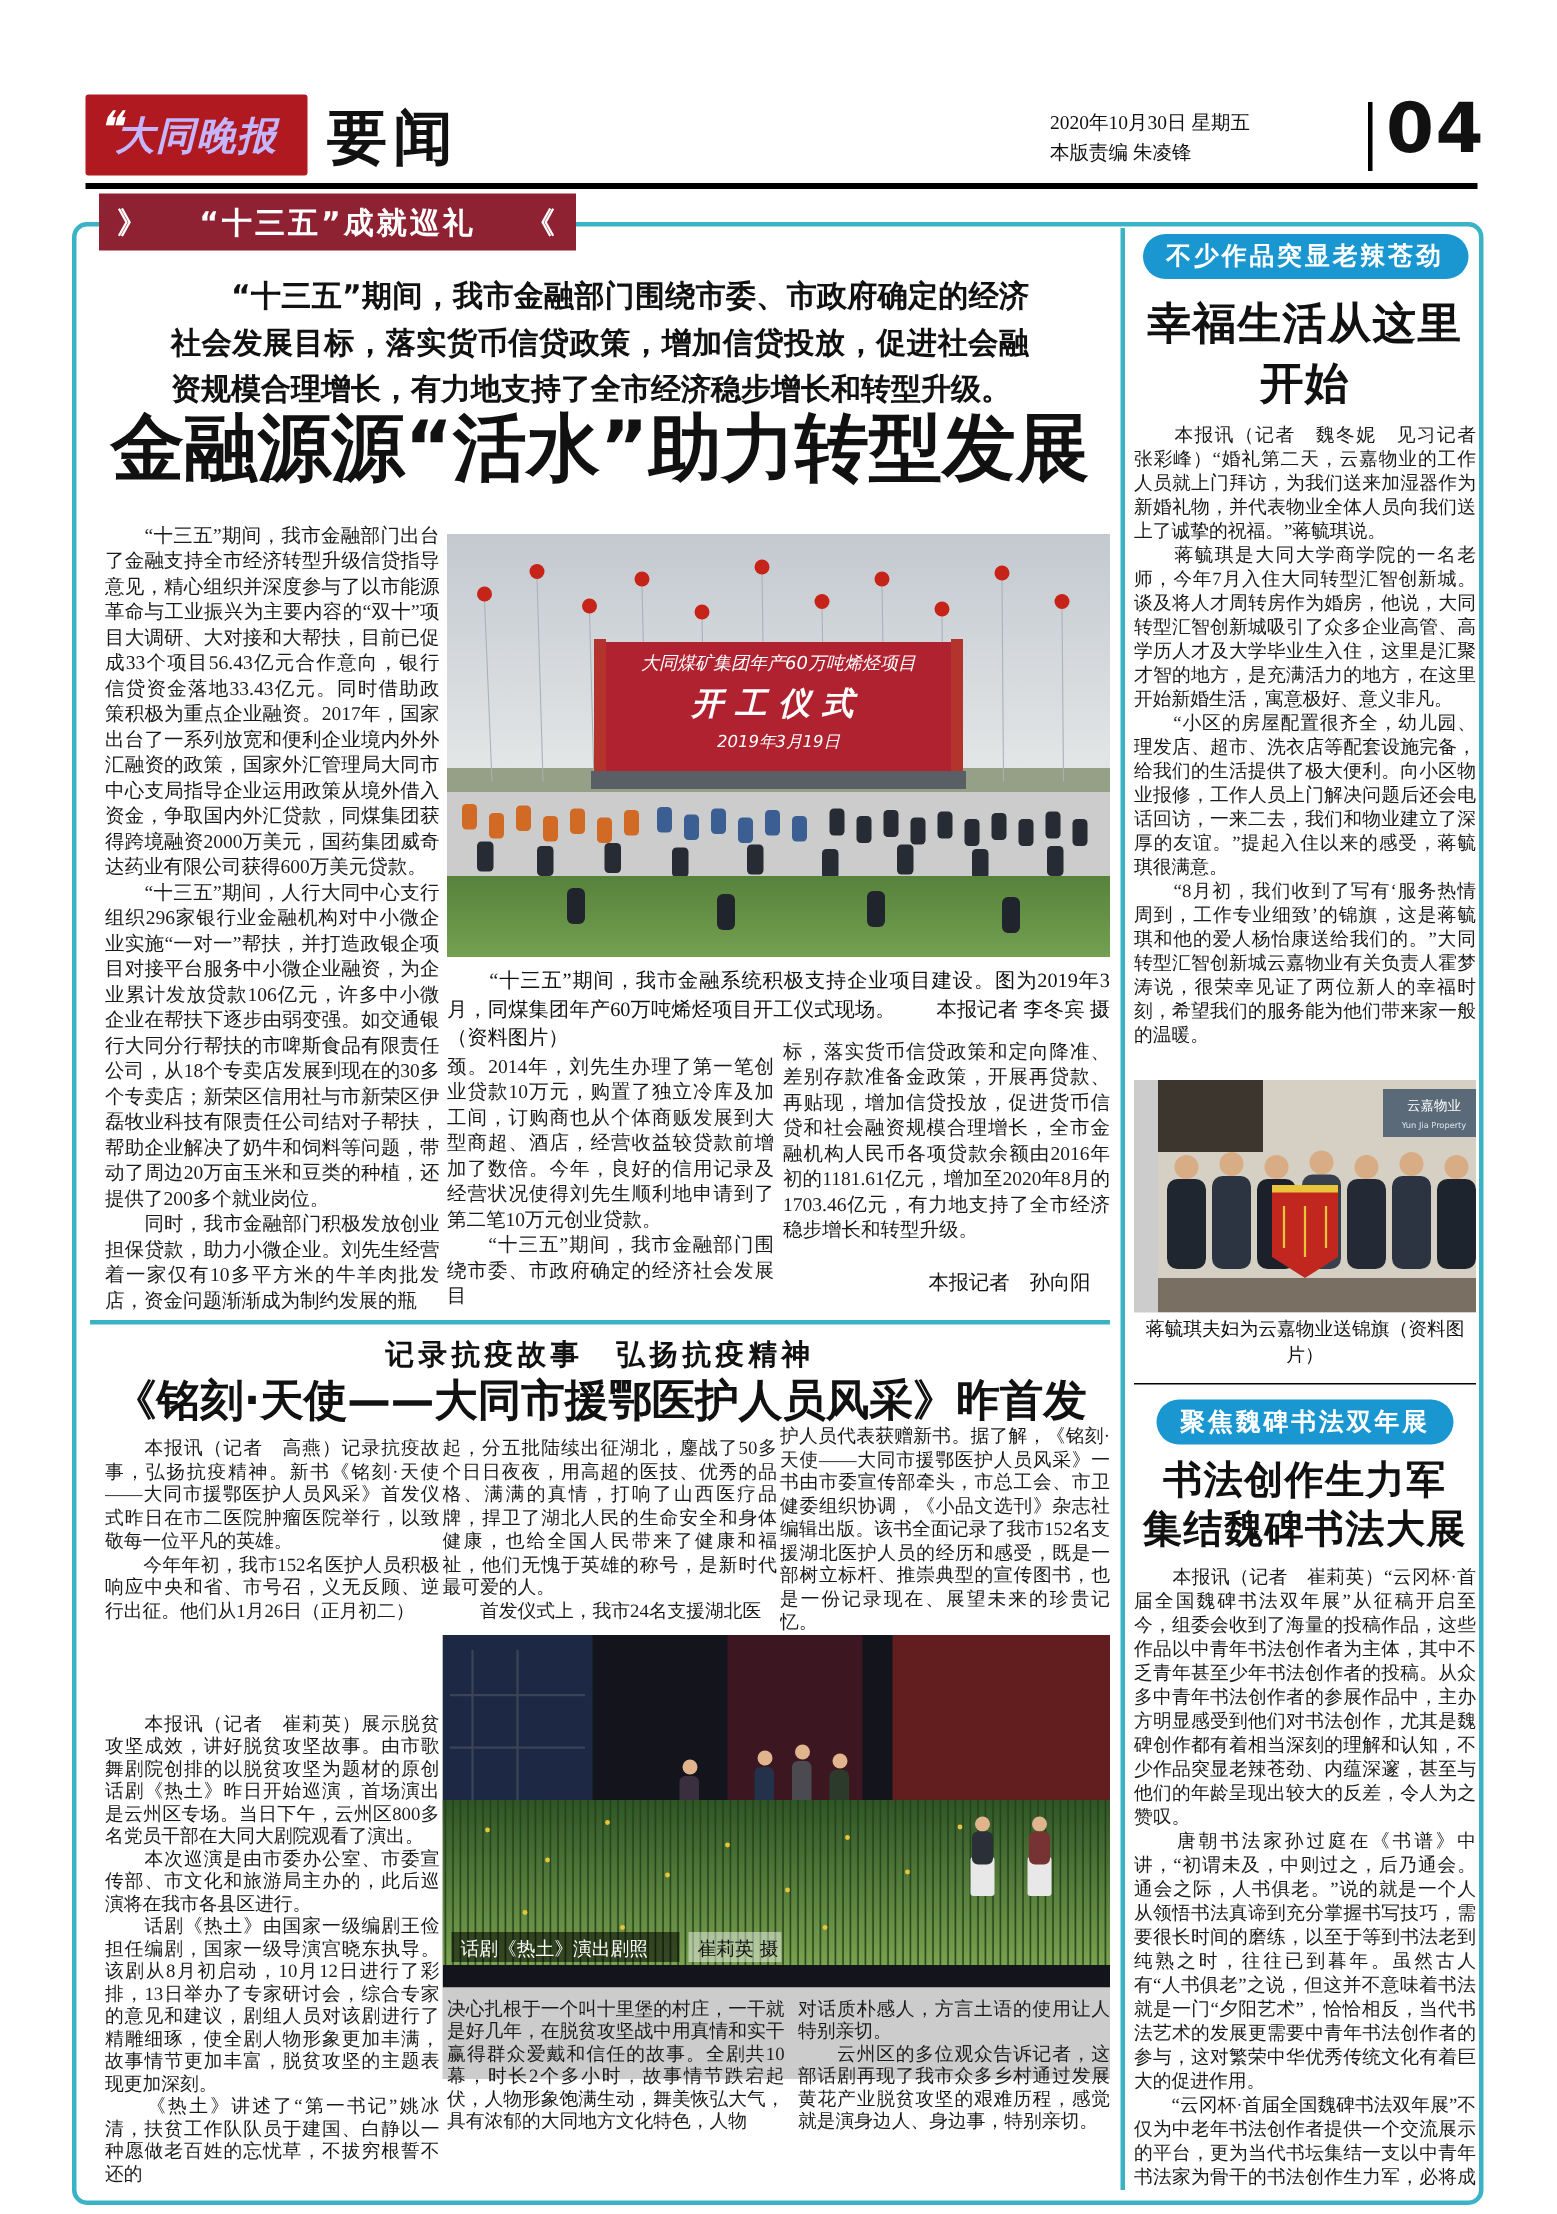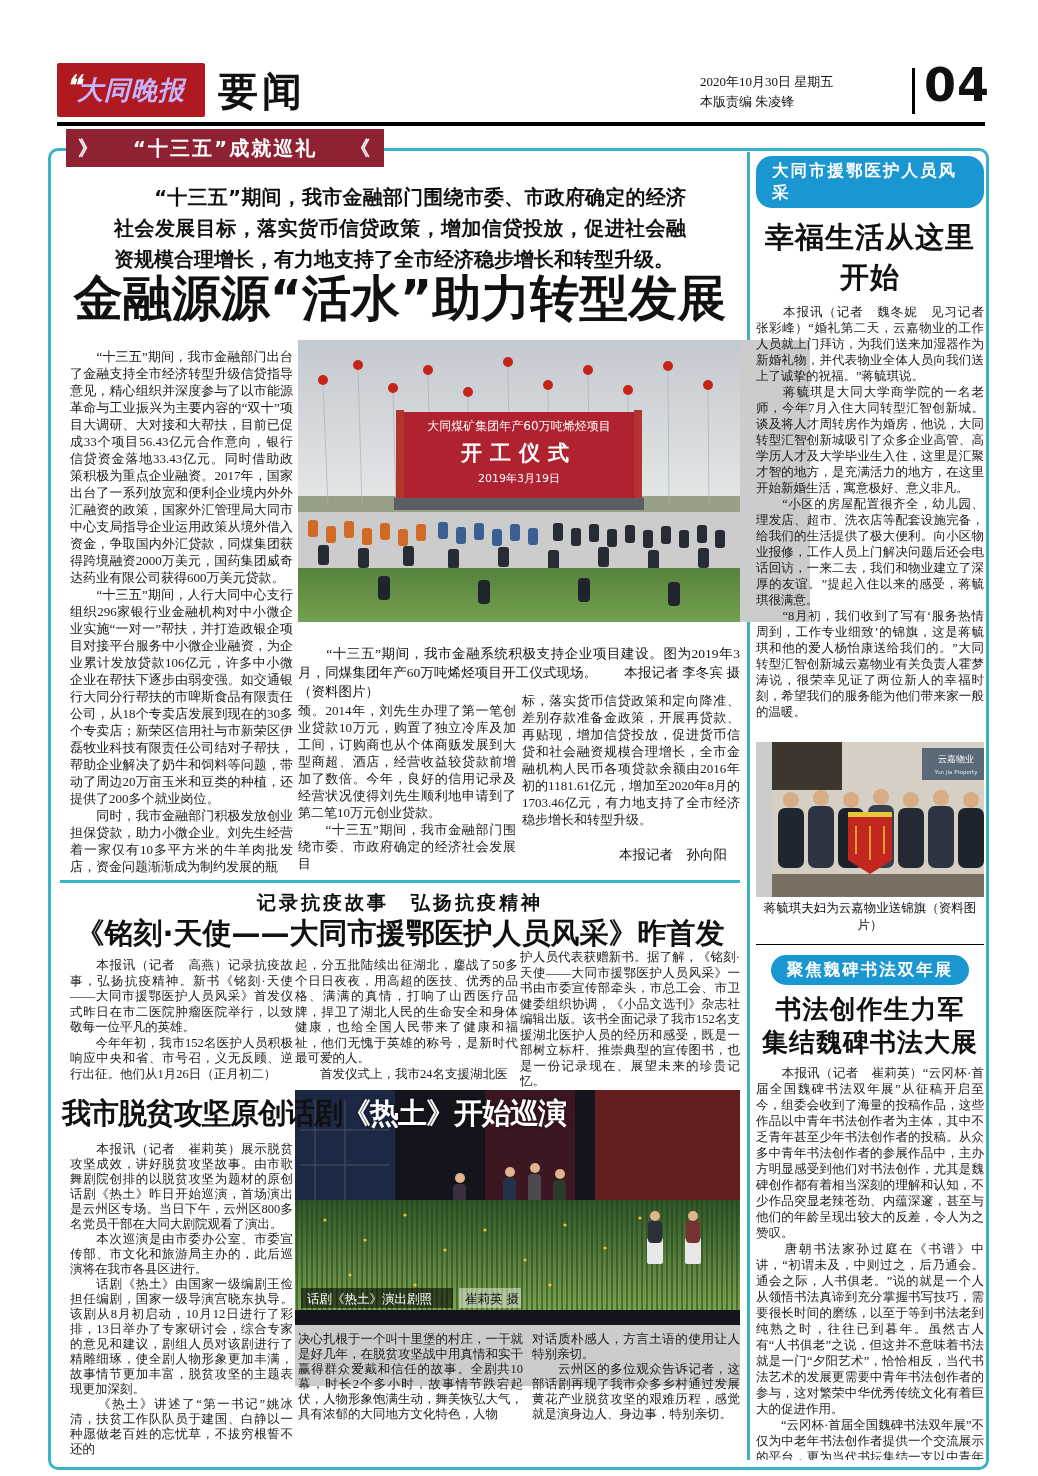--- a/index.html
+++ b/index.html
@@ -89,21 +89,21 @@
     <span>《</span>
   </div>
 
   <div class="intro sans">“十三五”期间，我市金融部门围绕市委、市政府确定的经济社会发展目标，落实货币信贷政策，增加信贷投放，促进社会融资规模合理增长，有力地支持了全市经济稳步增长和转型升级。</div>
   <div class="main-headline sans">金融源源“活水”助力转型发展</div>
 
   <div class="body-col" style="left:70px;top:348px;width:223px;height:530px;">　　“十三五”期间，我市金融部门出台了金融支持全市经济转型升级信贷指导意见，精心组织并深度参与了以市能源革命与工业振兴为主要内容的“双十”项目大调研、大对接和大帮扶，目前已促成33个项目56.43亿元合作意向，银行信贷资金落地33.43亿元。同时借助政策积极为重点企业融资。2017年，国家出台了一系列放宽和便利企业境内外外汇融资的政策，国家外汇管理局大同市中心支局指导企业运用政策从境外借入资金，争取国内外汇贷款，同煤集团获得跨境融资2000万美元，国药集团威奇达药业有限公司获得600万美元贷款。
 　　“十三五”期间，人行大同中心支行组织296家银行业金融机构对中小微企业实施“一对一”帮扶，并打造政银企项目对接平台服务中小微企业融资，为企业累计发放贷款106亿元，许多中小微企业在帮扶下逐步由弱变强。如交通银行大同分行帮扶的市啤斯食品有限责任公司，从18个专卖店发展到现在的30多个专卖店；新荣区信用社与市新荣区伊磊牧业科技有限责任公司结对子帮扶，帮助企业解决了奶牛和饲料等问题，带动了周边20万亩玉米和豆类的种植，还提供了200多个就业岗位。
 　　同时，我市金融部门积极发放创业担保贷款，助力小微企业。刘先生经营着一家仅有10多平方米的牛羊肉批发店，资金问题渐渐成为制约发展的瓶</div>
 
-  <div class="photo" style="left:298px;top:340px;width:512px;height:282px;">
+  <div class="photo" style="left:298px;top:356px;width:442px;height:282px;font-style:italic;">
     <svg width="442" height="282" viewBox="0 0 442 282">
       <defs>
         <linearGradient id="sky1" x1="0" y1="0" x2="0" y2="1">
           <stop offset="0" stop-color="#c3c9d0"></stop>
             <stop offset="1" stop-color="#e6e8e8"></stop>
         </linearGradient>
         <linearGradient id="grass1" x1="0" y1="0" x2="0" y2="1">
           <stop offset="0" stop-color="#57823c"></stop>
             <stop offset="1" stop-color="#74a051"></stop>
         </linearGradient>
@@ -202,23 +202,20 @@
   <div class="h-divider"></div>
 
   <div class="kicker sans">记录抗疫故事　弘扬抗疫精神</div>
   <div class="headline2 sans">《铭刻·天使——大同市援鄂医护人员风采》昨首发</div>
   <div class="body-col small" style="left:70px;top:958px;width:223px;height:130px;">　　本报讯（记者　高燕）记录抗疫故事，弘扬抗疫精神。新书《铭刻·天使——大同市援鄂医护人员风采》首发仪式昨日在市二医院肿瘤医院举行，以致敬每一位平凡的英雄。
 　　今年年初，我市152名医护人员积极响应中央和省、市号召，义无反顾、逆行出征。他们从1月26日（正月初二）</div>
   <div class="body-col small" style="left:295px;top:958px;width:223px;height:130px;">起，分五批陆续出征湖北，鏖战了50多个日日夜夜，用高超的医技、优秀的品格、满满的真情，打响了山西医疗品牌，捍卫了湖北人民的生命安全和身体健康，也给全国人民带来了健康和福祉，他们无愧于英雄的称号，是新时代最可爱的人。
 　　首发仪式上，我市24名支援湖北医</div>
   <div class="body-col small" style="left:520px;top:950px;width:220px;height:140px;">护人员代表获赠新书。据了解，《铭刻·天使——大同市援鄂医护人员风采》一书由市委宣传部牵头，市总工会、市卫健委组织协调，《小品文选刊》杂志社编辑出版。该书全面记录了我市152名支援湖北医护人员的经历和感受，既是一部树立标杆、推崇典型的宣传图书，也是一份记录现在、展望未来的珍贵记忆。</div>
 
-  <div class="headline3 sans">
-    <span>我市脱贫攻坚原创话剧</span><span class="white">《热土》开始巡演</span>
-  </div>
 
   <div class="photo" style="left:295px;top:1090px;width:445px;height:296px;">
     <svg width="445" height="235" viewBox="0 0 445 235">
       <defs>
         <linearGradient id="g3" x1="0" y1="0" x2="0" y2="1">
           <stop offset="0" stop-color="#2f5527"></stop>
             <stop offset="1" stop-color="#7aa24f"></stop>
         </linearGradient>
         <pattern id="grassp" width="5" height="110" patternUnits="userSpaceOnUse">
           <line x1="2" y1="0" x2="2" y2="110" stroke="#224018" stroke-width="1"></line>
@@ -278,21 +275,21 @@
   <div class="body-col drama" style="left:70px;top:1142px;width:223px;height:326px;">　　本报讯（记者　崔莉英）展示脱贫攻坚成效，讲好脱贫攻坚故事。由市歌舞剧院创排的以脱贫攻坚为题材的原创话剧《热土》昨日开始巡演，首场演出是云州区专场。当日下午，云州区800多名党员干部在大同大剧院观看了演出。
 　　本次巡演是由市委办公室、市委宣传部、市文化和旅游局主办的，此后巡演将在我市各县区进行。
 　　话剧《热土》由国家一级编剧王俭担任编剧，国家一级导演宫晓东执导。该剧从8月初启动，10月12日进行了彩排，13日举办了专家研讨会，综合专家的意见和建议，剧组人员对该剧进行了精雕细琢，使全剧人物形象更加丰满，故事情节更加丰富，脱贫攻坚的主题表现更加深刻。
 　　《热土》讲述了“第一书记”姚冰清，扶贫工作队队员于建国、白静以一种愿做老百姓的忘忧草，不拔穷根誓不还的</div>
   <div class="body-col drama" style="left:298px;top:1332px;width:225px;height:132px;">决心扎根于一个叫十里堡的村庄，一干就是好几年，在脱贫攻坚战中用真情和实干赢得群众爱戴和信任的故事。全剧共10幕，时长2个多小时，故事情节跌宕起伏，人物形象饱满生动，舞美恢弘大气，具有浓郁的大同地方文化特色，人物</div>
   <div class="body-col drama" style="left:532px;top:1332px;width:208px;height:132px;">对话质朴感人，方言土语的使用让人特别亲切。
 　　云州区的多位观众告诉记者，这部话剧再现了我市众多乡村通过发展黄花产业脱贫攻坚的艰难历程，感觉就是演身边人、身边事，特别亲切。</div>
 
   <div class="sidebar">
 
-    <div class="badge">大同市援鄂医护人员风采</div>
+    <div class="badge">不少作品突显老辣苍劲</div>
     <div class="sb-headline">幸福生活从这里开始</div>
     <div class="sb-body">　　本报讯（记者　魏冬妮　见习记者　张彩峰）“婚礼第二天，云嘉物业的工作人员就上门拜访，为我们送来加湿器作为新婚礼物，并代表物业全体人员向我们送上了诚挚的祝福。”蒋毓琪说。
 　　蒋毓琪是大同大学商学院的一名老师，今年7月入住大同转型汇智创新城。谈及将人才周转房作为婚房，他说，大同转型汇智创新城吸引了众多企业高管、高学历人才及大学毕业生入住，这里是汇聚才智的地方，是充满活力的地方，在这里开始新婚生活，寓意极好、意义非凡。
 　　“小区的房屋配置很齐全，幼儿园、理发店、超市、洗衣店等配套设施完备，给我们的生活提供了极大便利。向小区物业报修，工作人员上门解决问题后还会电话回访，一来二去，我们和物业建立了深厚的友谊。”提起入住以来的感受，蒋毓琪很满意。
 　　“8月初，我们收到了写有‘服务热情周到，工作专业细致’的锦旗，这是蒋毓琪和他的爱人杨怡康送给我们的。”大同转型汇智创新城云嘉物业有关负责人霍梦涛说，很荣幸见证了两位新人的幸福时刻，希望我们的服务能为他们带来家一般的温暖。</div>
 
     <div class="sb-photo photo" style="position:relative;">
       <svg width="228" height="155" viewBox="0 0 228 155">
         <rect x="0" y="0" width="228" height="155" fill="#d6d0c4"></rect>
         <rect x="0" y="0" width="70" height="48" fill="#3c362e"></rect>

